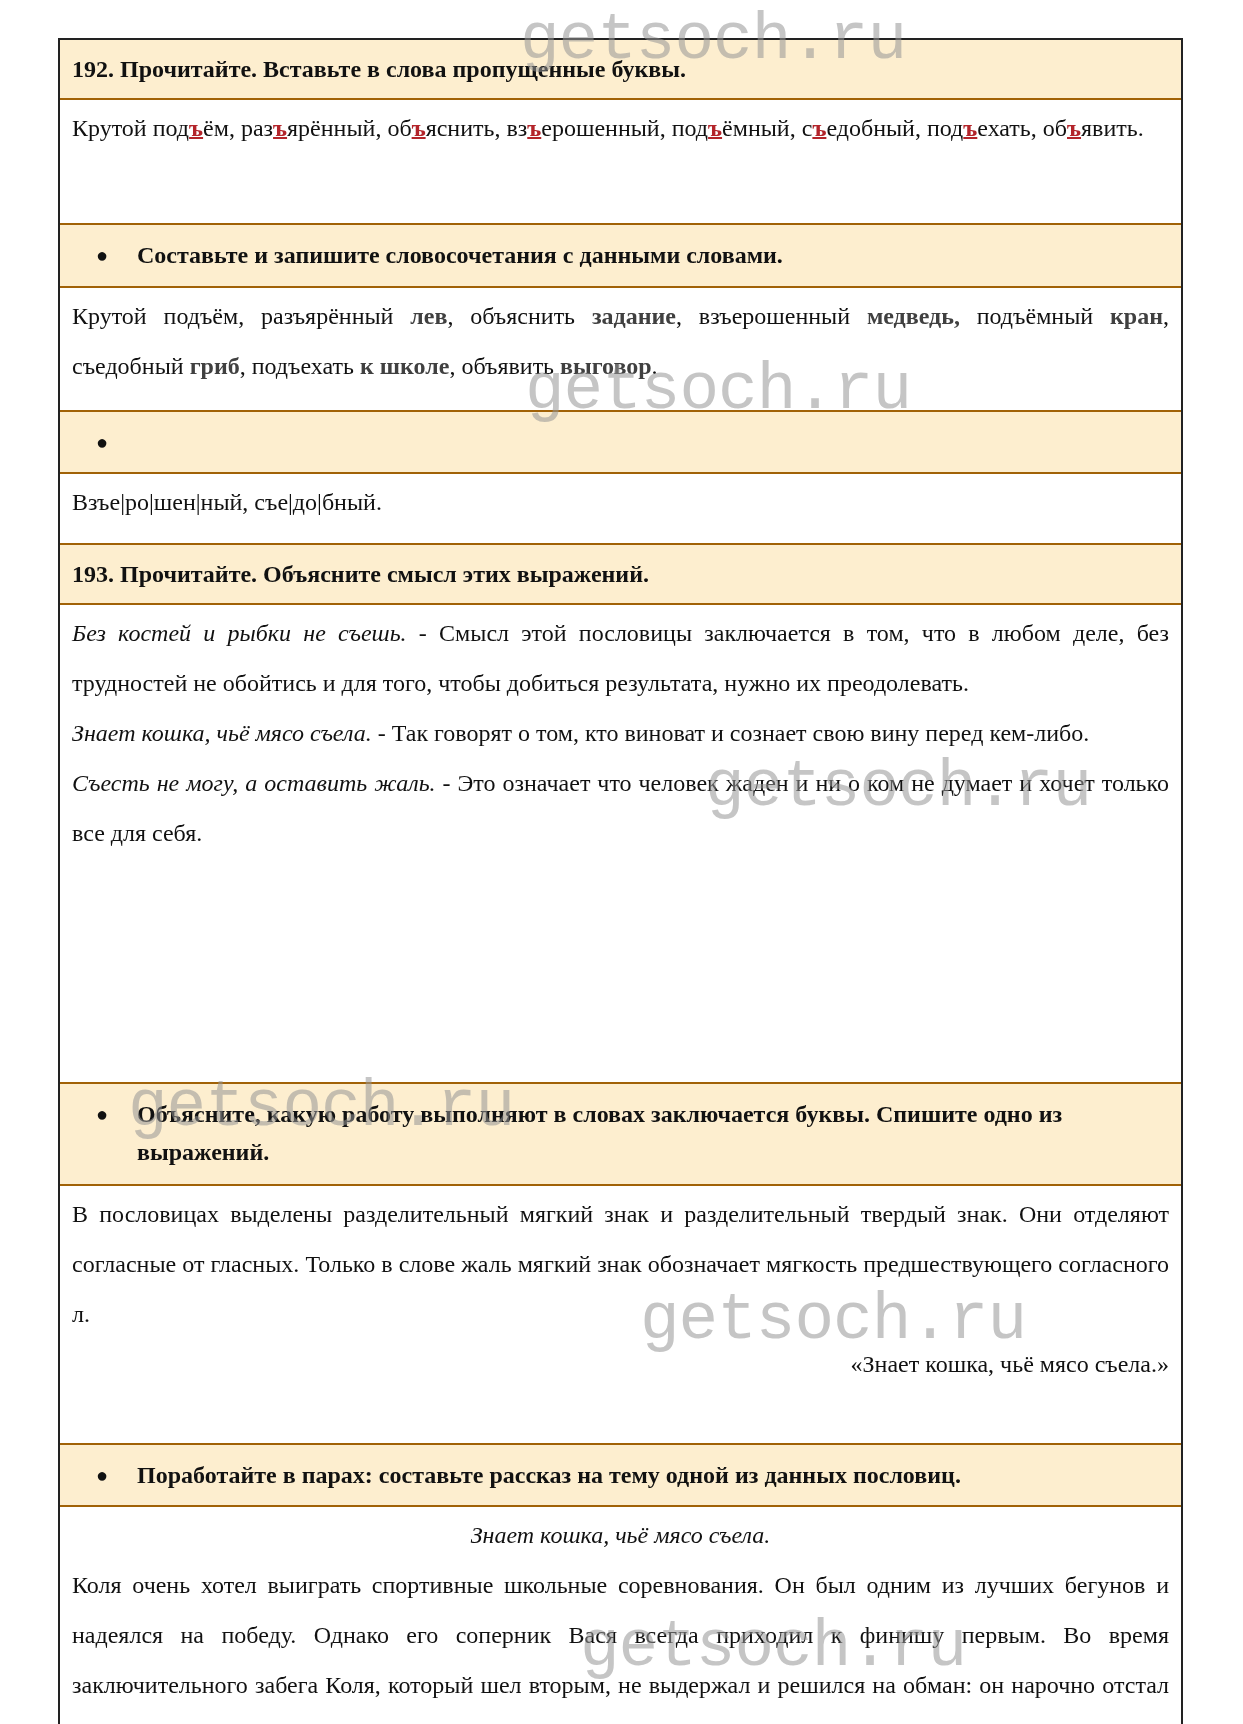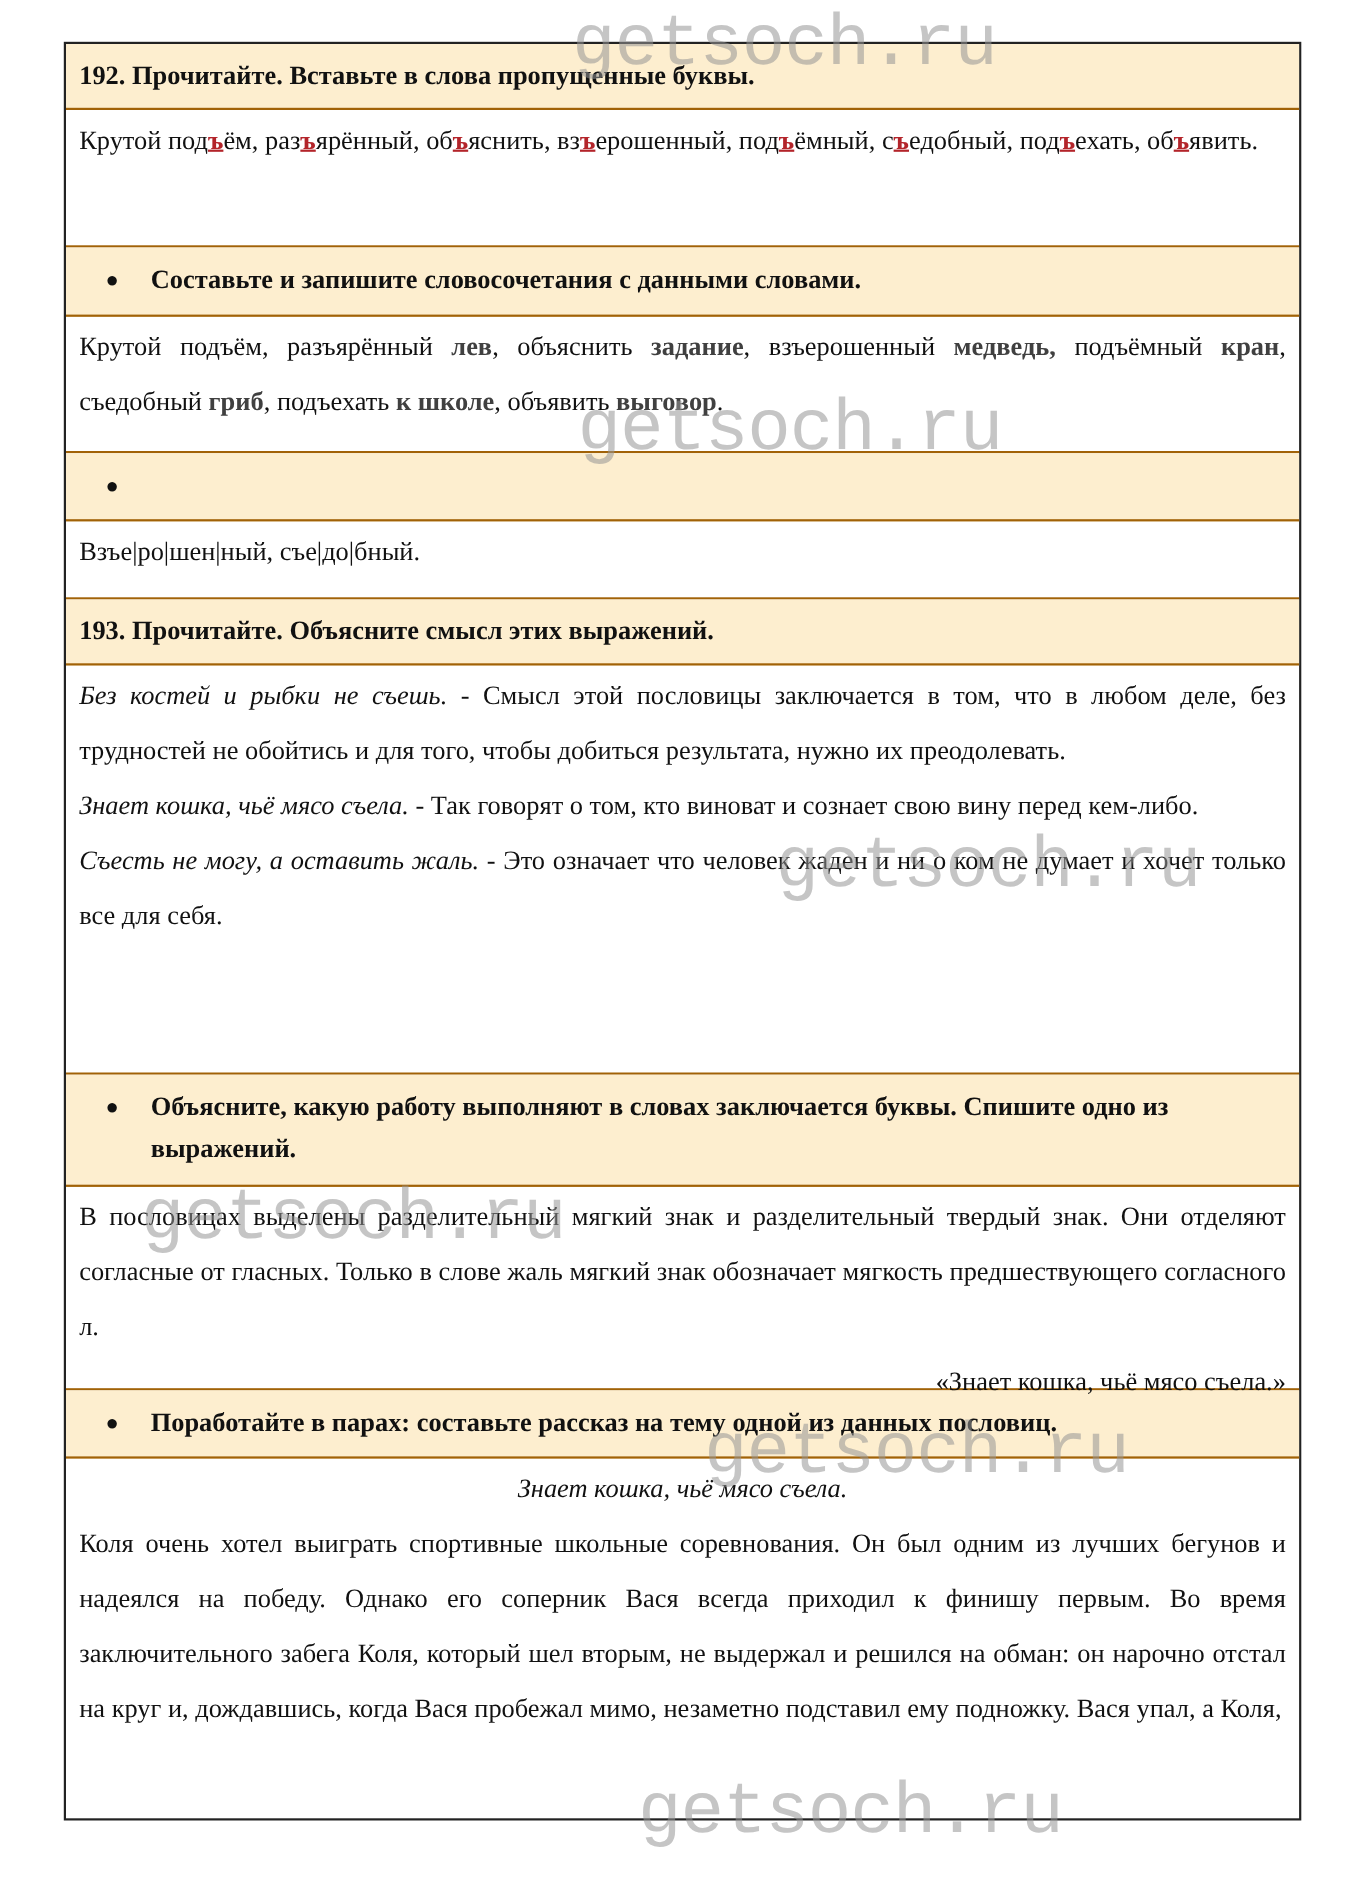--- a/index.html
+++ b/index.html
@@ -19,23 +19,23 @@
   .red { color: #404040; font-weight: bold; }
   .ins { color: #b3242a; font-weight: bold; text-decoration: underline; text-decoration-thickness: 2px; }
   .it { font-style: italic; }
   .center { text-align: center; }
   .r1b { height: 125px; }
   .r2h { height: 63px; }
   .r2b { height: 124px; }
   .r3h { height: 62px; }
   .r3b { height: 71px; }
   .r4h { height: 63px; }
-  .r4b { height: 372px; }
+  .r4b { height: 479px; }
   .r5h { height: 102px; }
-  .r5b { height: 185px; }
+  .r5b { height: 259px; }
   .r6h { height: 62px; }
   .r6b { height: 327px; }
   .wm { position: absolute; font-family: Liberation Mono, monospace;
         font-size: 66px; color: rgba(150,150,150,0.55); letter-spacing: -1px;
         pointer-events: none; line-height: 1; }
 </style>
 </head>
 <body>
 
 <div class="sheet">

